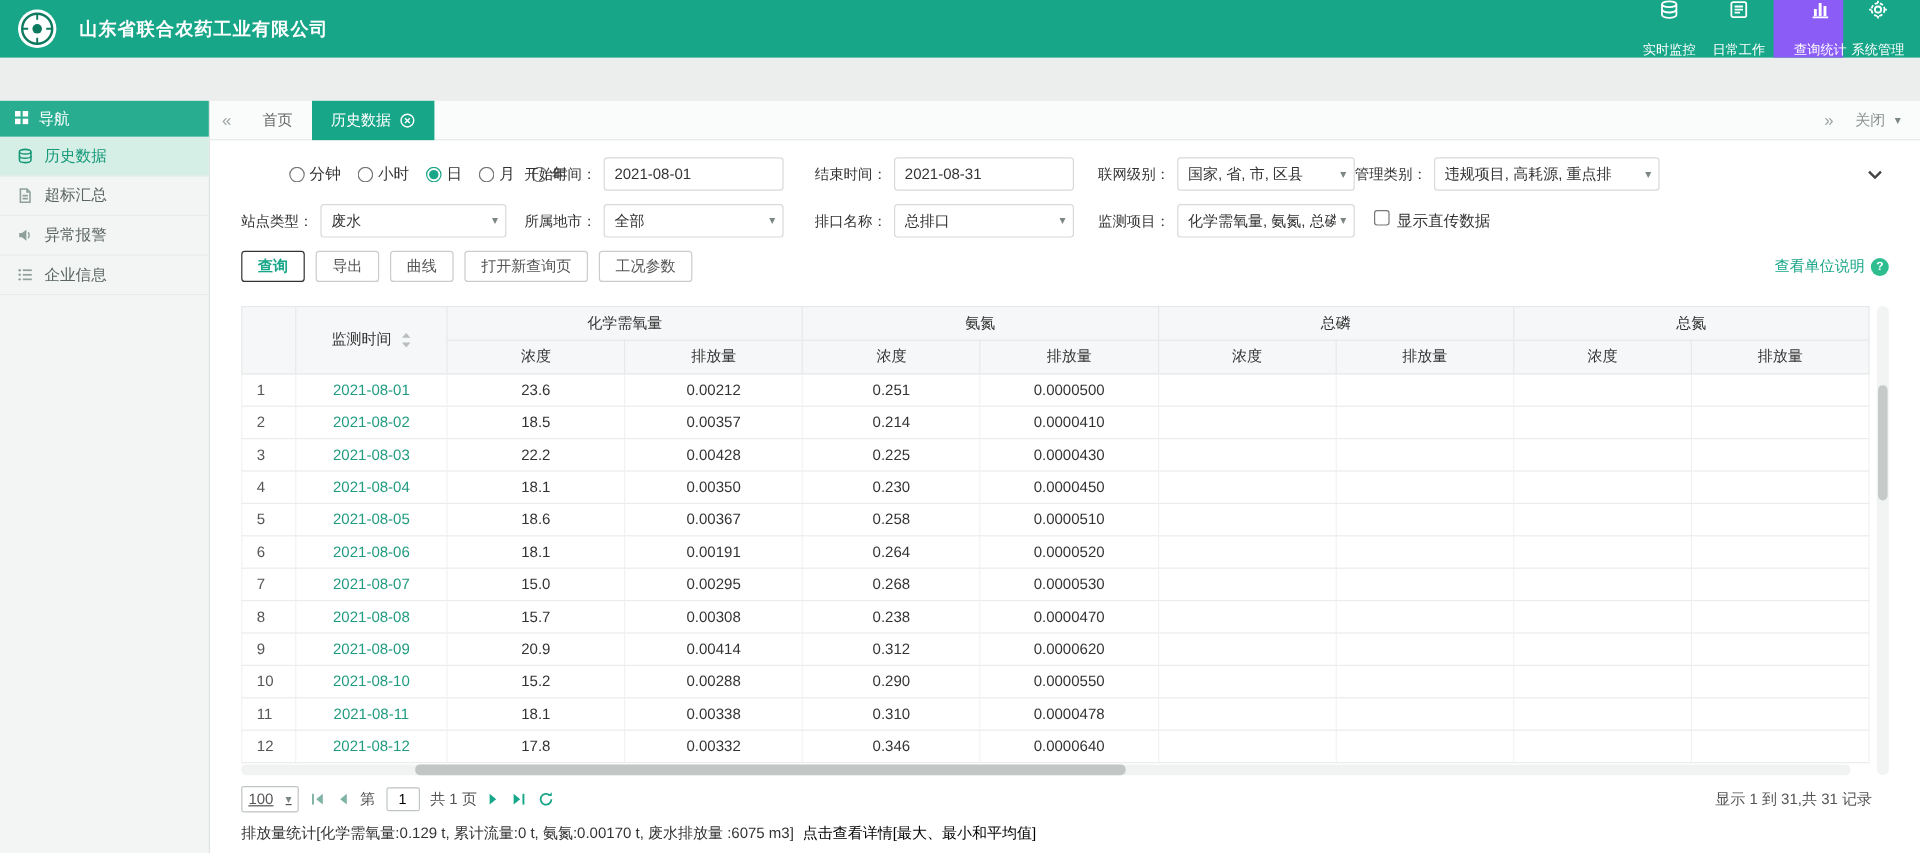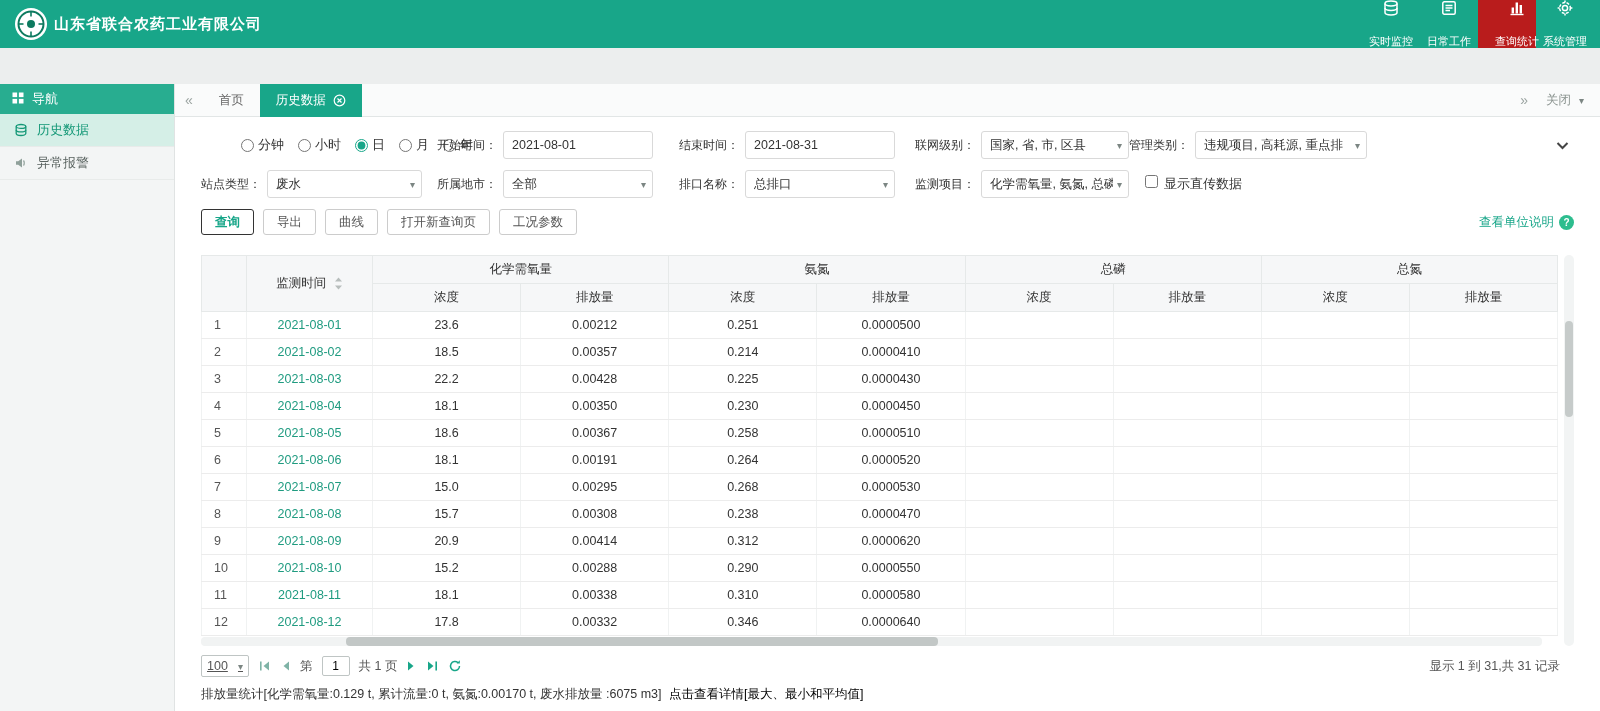--- a/index.html
+++ b/index.html
@@ -2,26 +2,26 @@
 <html><head>
 <meta charset="utf-8">
 <style>
   * { margin:0; padding:0; box-sizing:border-box; }
   html,body { width:1600px; height:711px; overflow:hidden; }
   body { font-family:"Liberation Sans","DejaVu Sans",sans-serif; background:#eceeee; font-size:13px; color:#333; }
   .app { width:1600px; height:711px; display:flex; flex-direction:column; }
 
   
   .topbar { height:48px; background:#18a689; display:flex; justify-content:space-between; align-items:center; flex:0 0 48px; }
-  .brand { display:flex; align-items:center; gap:6px; padding-left:14px; }
+  .brand { display:flex; align-items:center; gap:18px; padding-left:14px; }
   .logo { width:34px; height:34px; display:inline-flex; }
   .company { color:#fff; font-size:15px; font-weight:bold; letter-spacing:1px; }
   .topnav { display:flex; height:48px; margin-right:6px; }
   .topnav-item { width:58px; height:48px; display:flex; flex-direction:column; align-items:center; justify-content:center; gap:14px; color:#fff; cursor:pointer; }
-  .topnav-item.active { background:#b91c1c;padding-left:20px; }
+  .topnav-item.active { background:#8b5cf6;padding-left:20px; }
   .topnav-item .tlabel { font-size:11px; white-space:nowrap; }
 
   
   .main { flex:1; display:flex; min-height:0;margin-top:36px; }
 
   
   .sidebar { width:175px; flex:0 0 175px; background:#f3f5f5; border-right:1px solid #e0e3e3; }
   .side-title { height:30px; background:#28ad90; color:#fff; display:flex; align-items:center; gap:8px; padding-left:12px; font-size:13px; }
   .side-item { height:33px; display:flex; align-items:center; gap:9px; padding-left:14px; font-size:13px; color:#5a6461; border-bottom:1px solid #e8ebea; cursor:pointer; }
   .side-item svg { color:#8fa09a; }
@@ -174,25 +174,44 @@
       </div>
       <div class="side-item active">
         <svg width="14" height="14" viewBox="0 0 14 14" fill="none" stroke="currentColor" stroke-width="1.3">
             <ellipse cx="7" cy="3.4" rx="4.8" ry="1.9"></ellipse>
             <path d="M2.2 3.4v7.2c0 1 2.1 1.9 4.8 1.9s4.8-.9 4.8-1.9V3.4"></path>
             <path d="M2.2 7c0 1 2.1 1.9 4.8 1.9S11.8 8 11.8 7"></path>
           </svg>
         <span>历史数据</span>
       </div>
       <div class="side-item">
+        <svg width="14" height="14" viewBox="0 0 14 14" fill="none" stroke="currentColor" stroke-width="1.3">
+            <path d="M3 1.5h5.5l2.5 2.5v8.5H3z"></path>
+            <path d="M8.5 1.5V4H11"></path>
+            <path d="M4.8 7h4.4M4.8 9.5h4.4"></path>
+          </svg>
+        <span>超标汇总</span>
+      </div>
+      <div class="side-item">
         <svg width="14" height="14" viewBox="0 0 14 14" fill="currentColor">
             <path d="M2 5.2v3.6h2.2L8 11.6V2.4L4.2 5.2H2z"></path>
             <path d="M9.5 4.5c1 1.2 1 3.8 0 5" stroke="currentColor" stroke-width="1.2" fill="none"></path>
           </svg>
         <span>异常报警</span>
+      </div>
+      <div class="side-item">
+        <svg width="14" height="14" viewBox="0 0 14 14" fill="currentColor">
+            <circle cx="2.4" cy="3.2" r="1"></circle>
+            <circle cx="2.4" cy="7" r="1"></circle>
+            <circle cx="2.4" cy="10.8" r="1"></circle>
+            <rect x="5" y="2.5" width="7.5" height="1.4"></rect>
+            <rect x="5" y="6.3" width="7.5" height="1.4"></rect>
+            <rect x="5" y="10.1" width="7.5" height="1.4"></rect>
+          </svg>
+        <span>企业信息</span>
       </div>
     </aside>
 
     <section class="content">
 
       <div class="tabbar">
         <span class="tab-arrow">«</span>
         <div class="tab">
             <span>首页</span>
           </div>
@@ -248,21 +267,21 @@
           </div>
           <div class="field">
             <span class="flabel">联网级别：</span>
             <div class="fselect" style="width:150px">
               <span class="sv">国家, 省, 市, 区县</span>
                 <span class="caret">▾</span>
             </div>
           </div>
           <div class="field">
             <span class="flabel">管理类别：</span>
-            <div class="fselect" style="width:172px">
+            <div class="fselect" style="width:188px">
               <span class="sv">违规项目, 高耗源, 重点排</span>
                 <span class="caret">▾</span>
             </div>
             <span class="collapse-btn">
               <svg width="15" height="11" viewBox="0 0 15 11" fill="none" stroke="#444" stroke-width="2">
                   <path d="M2.5 3l5 5 5-5"></path>
                 </svg>
             </span>
           </div>
         </div>
@@ -475,21 +494,21 @@
     <td class="c-val"></td>
     <td class="c-val"></td>
     <td class="c-val"></td>
   </tr>
                   <tr>
     <td class="c-num">11</td>
     <td class="c-date">2021-08-11</td>
     <td class="c-val">18.1</td>
     <td class="c-val">0.00338</td>
     <td class="c-val">0.310</td>
-    <td class="c-val">0.0000580</td>
+    <td class="c-val">0.0000478</td>
     <td class="c-val"></td>
     <td class="c-val"></td>
     <td class="c-val"></td>
     <td class="c-val"></td>
   </tr>
                   <tr>
     <td class="c-num">12</td>
     <td class="c-date">2021-08-12</td>
     <td class="c-val">17.8</td>
     <td class="c-val">0.00332</td>

